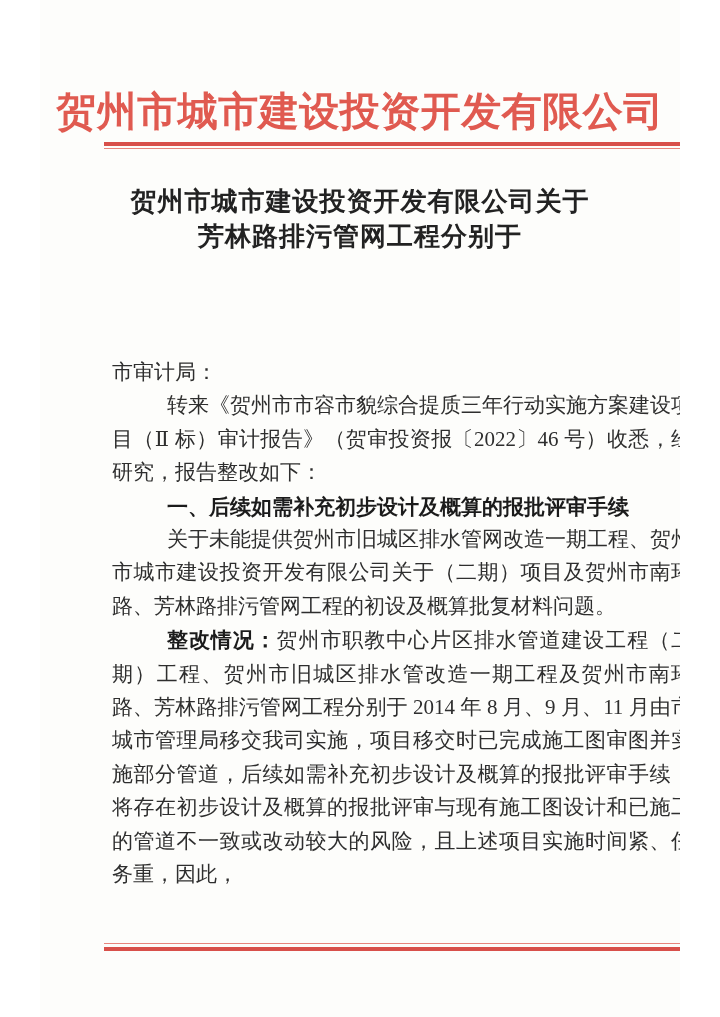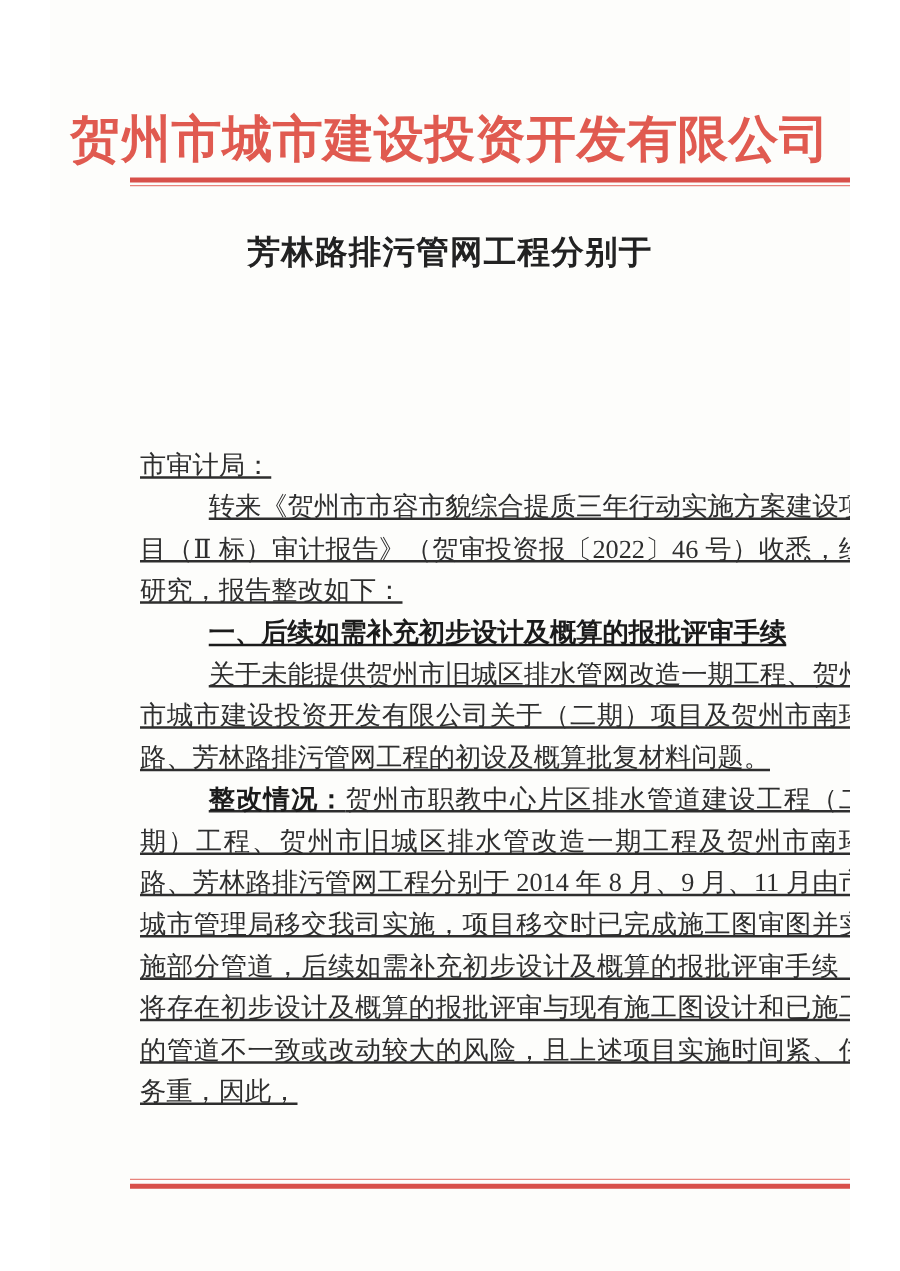--- a/index.html
+++ b/index.html
@@ -56,21 +56,21 @@
   .doc-body {
     position: absolute;
     top: 356px;
     left: 72px;
     width: 580px;
     font-size: 21px;
     line-height: 33.4px;
     color: #2e2e2e;
     text-align: justify;
   }
-  .doc-body p { margin: 0; text-indent: 55px; text-decoration: underline; }
+  .doc-body p { margin: 0; text-indent: 55px; }
   .doc-body p.salutation { text-indent: 0; }
   .doc-body p.heading {
     font-family: "Liberation Sans", "DejaVu Sans", sans-serif;
     font-weight: 700;
     color: #1b1b1b;
   }
   .doc-body .lead {
     font-family: "Liberation Sans", "DejaVu Sans", sans-serif;
     font-weight: 700;
     color: #1b1b1b;
@@ -82,20 +82,21 @@
 <div class="page">
 
   <div class="letterhead">贺州市城市建设投资开发有限公司</div>
 
   <div class="rule rule-top">
     <div class="bar-thick"></div>
     <div class="bar-thin"></div>
   </div>
 
   <div class="doc-title">
+    <div>贺州市城市建设投资开发有限公司关于</div>
     <div>芳林路排污管网工程分别于</div>
   </div>
 
   <div class="doc-body" id="doc-body">
       <p class="salutation">市审计局：</p>
       <p class="normal">转来《贺州市市容市貌综合提质三年行动实施方案建设项目（Ⅱ 标）审计报告》（贺审投资报〔2022〕46 号）收悉，经研究，报告整改如下：</p>
       <p class="heading">一、后续如需补充初步设计及概算的报批评审手续</p>
       <p class="normal">关于未能提供贺州市旧城区排水管网改造一期工程、贺州市城市建设投资开发有限公司关于（二期）项目及贺州市南环路、芳林路排污管网工程的初设及概算批复材料问题。</p>
       <p class="lead-bold"><span class="lead">整改情况：</span>贺州市职教中心片区排水管道建设工程（二期）工程、贺州市旧城区排水管改造一期工程及贺州市南环路、芳林路排污管网工程分别于 2014 年 8 月、9 月、11 月由市城市管理局移交我司实施，项目移交时已完成施工图审图并实施部分管道，后续如需补充初步设计及概算的报批评审手续，将存在初步设计及概算的报批评审与现有施工图设计和已施工的管道不一致或改动较大的风险，且上述项目实施时间紧、任务重，因此，</p>
     </div>

